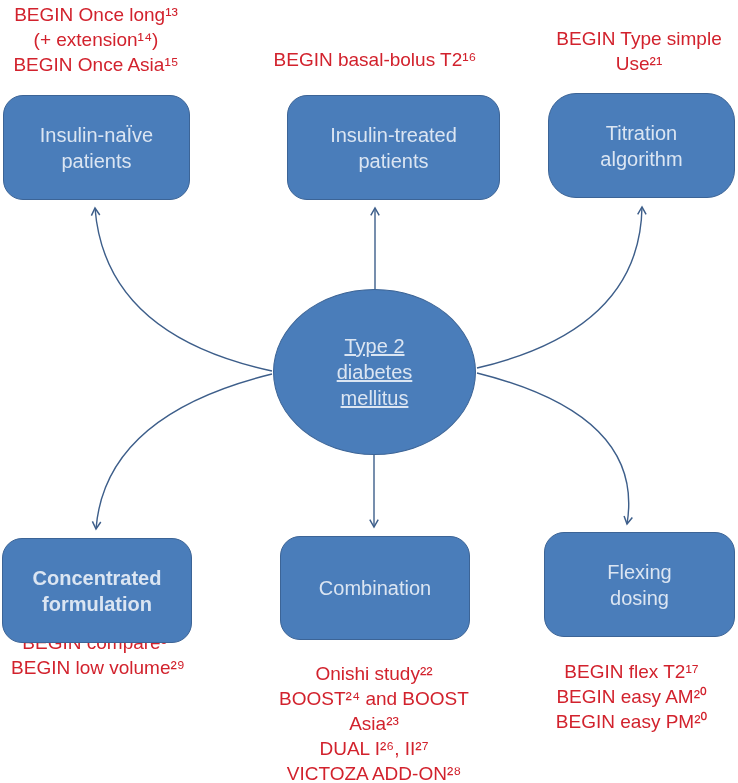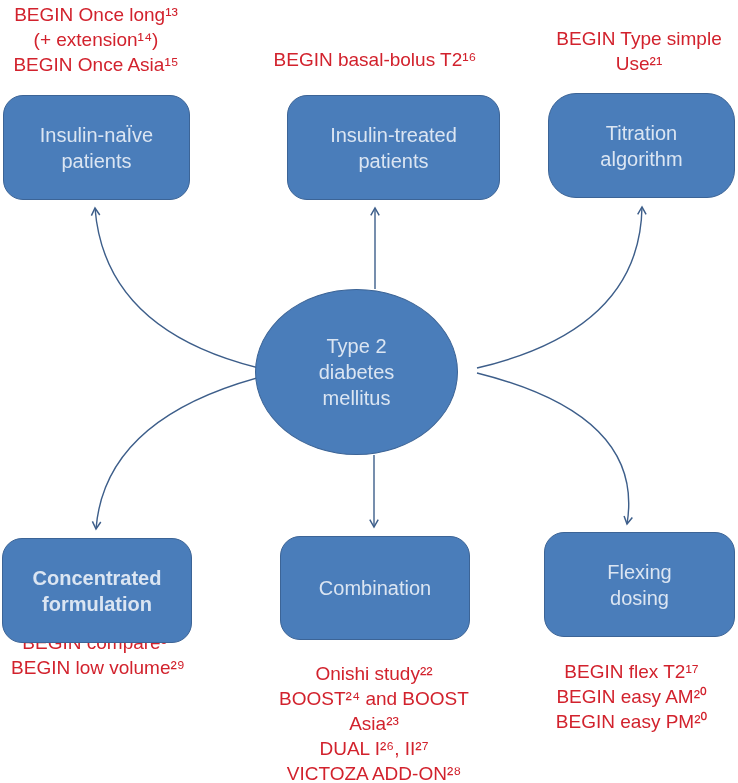--- a/index.html
+++ b/index.html
@@ -89,21 +89,21 @@
 
   <div class="node rect" style="left:3px; top:95px; width:187px; height:105px;">Insulin-naÏve
 patients</div>
 
   <div class="node rect" style="left:268px; top:95px; width:213px; height:105px;margin-left:19px;">Insulin-treated
 patients</div>
 
   <div class="node rect" style="left:548px; top:93px; width:187px; height:105px;border-radius:28px;">Titration
 algorithm</div>
 
-  <div class="node ellipse" style="left:255px; top:289px; width:203px; height:166px;">Type 2
+  <div class="node ellipse" style="left:273px; top:289px; width:203px; height:166px;text-decoration:underline;">Type 2
 diabetes
 mellitus</div>
 
   <div class="node rect" style="left:2px; top:538px; width:190px; height:105px;font-weight:bold;">Concentrated
 formulation</div>
 
   <div class="node rect" style="left:280px; top:536px; width:190px; height:104px;">Combination</div>
 
   <div class="node rect" style="left:544px; top:532px; width:191px; height:105px;">Flexing
 dosing</div>

